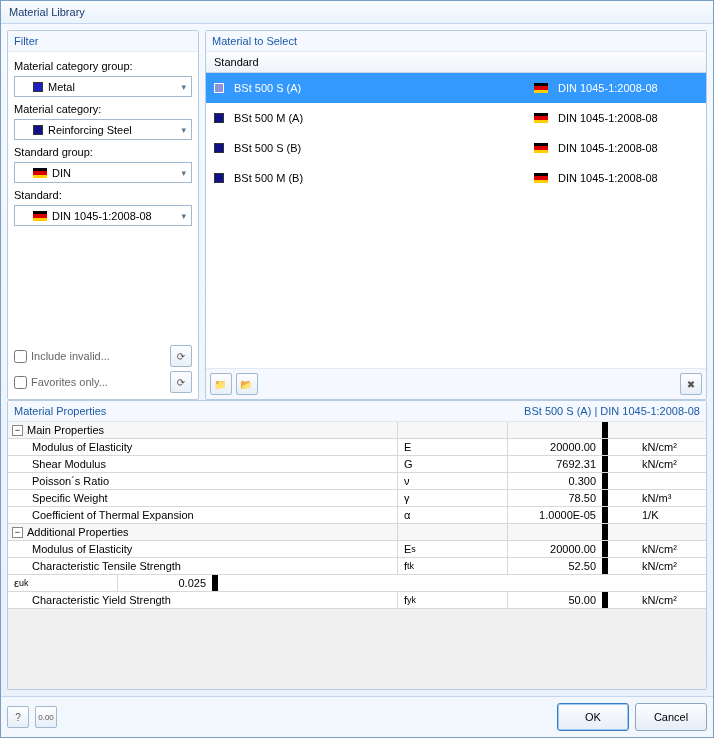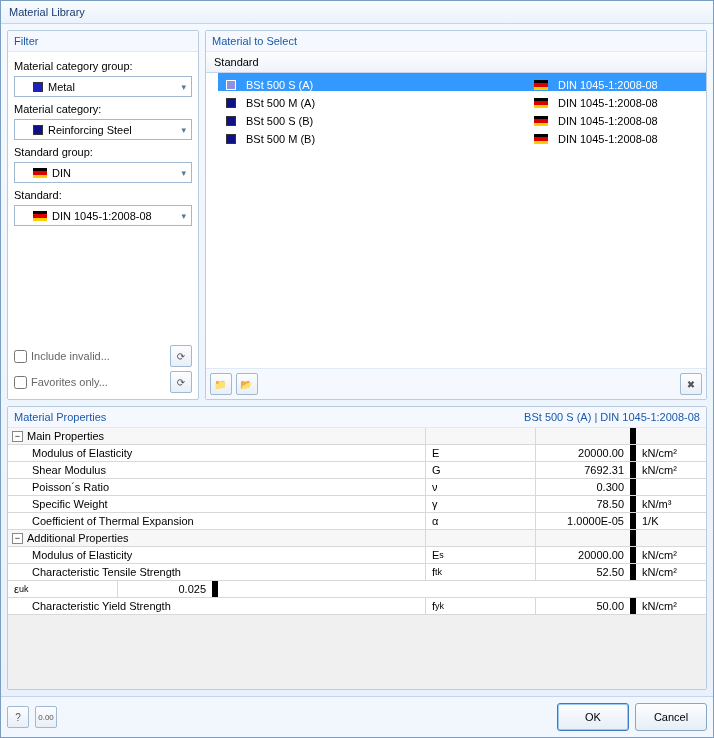--- a/index.html
+++ b/index.html
@@ -1,19 +1,19 @@
 <!DOCTYPE html>
 <html><head>
 <meta charset="utf-8">
 <style>
 * { box-sizing: border-box; margin: 0; padding: 0; }
 body { font-family: Tahoma, Arial, sans-serif; font-size: 11px; background: #fff; color: #000; }
 .window { width: 714px; height: 738px; border: 1px solid #7a9dc4; background: linear-gradient(to bottom, #f5f9ff 0%, #e8f0fb 100%); display: flex; flex-direction: column; }
 .titlebar { padding: 5px 8px; font-weight: normal; color: #1a3a6e; background: linear-gradient(to bottom, #f9fcff, #eaf2fb); border-bottom: 1px solid #c5d6ea; }
-.content { flex: 1; display: flex; flex-direction: column; padding: 6px; gap: 6px; overflow: hidden; }
+.content { flex: 1; display: flex; flex-direction: column; padding: 6px; overflow: hidden; }
 .top-panels { display: flex; gap: 6px; height: 370px; }
 .panel { border: 1px solid #b8cce0; background: #fff; display: flex; flex-direction: column; border-radius: 2px; }
 .panel-title { color: #1a5aa8; padding: 4px 6px; background: #f5f9ff; border-bottom: 1px solid #e0eaf5; }
 .filter-panel { width: 192px; }
 .filter-body { padding: 6px; flex: 1; display: flex; flex-direction: column; gap: 4px; }
 .fld-label { margin-top: 2px; }
 .combo { display: flex; align-items: center; border: 1px solid #a0b8d0; background: #fff; height: 21px; padding: 0 18px; position: relative; cursor: default; }
 .combo:after { content: "▾"; color: #5a788f; position: absolute; right: 5px; font-size: 9px; }
 .swatch { display: inline-block; width: 10px; height: 10px; border: 1px solid #333; margin-right: 5px; vertical-align: middle; }
 .sw-blue { background: #2020c0; }
@@ -23,38 +23,38 @@
 .filter-bottom { margin-top: auto; display: flex; flex-direction: column; gap: 4px; }
 .chk-row { display: flex; align-items: center; justify-content: space-between; }
 .chk-row label { display: flex; align-items: center; gap: 4px; color: #666; }
 .chk-row input { margin: 0; }
 .icon-btn { width: 22px; height: 22px; border: 1px solid #a0b8d0; background: linear-gradient(to bottom, #fdfdfe, #e8eff8); border-radius: 2px; display: inline-flex; align-items: center; justify-content: center; cursor: pointer; font-size: 10px; color: #555; }
 .select-panel { flex: 1; }
 .list-head { display: flex; background: linear-gradient(to bottom, #fdfdfe, #eef3fa); border-bottom: 1px solid #c5d6ea; }
 .col-desc { flex: 1; padding: 4px 8px; border-right: 1px solid #d5e0ed; }
 .col-std { width: 180px; padding: 4px 8px; }
 .list-body { flex: 1; overflow: auto; background: #fff; }
-.list-row { display: flex; height: 18px; align-items: flex-end; cursor: default; margin-left: 12px; }
+.list-row { display: flex; height: 30px; align-items: center; cursor: default; }
 .list-row.selected { background: #3399ff; color: #fff; }
 .list-row .col-desc { display: flex; align-items: center; gap: 5px; padding: 0 8px; border-right: none; }
 .list-row .col-std { display: flex; align-items: center; gap: 5px; padding: 0 8px; }
 .list-toolbar { display: flex; padding: 4px; gap: 4px; border-top: 1px solid #e0eaf5; background: #f5f9ff; }
 .list-toolbar .spacer { flex: 1; }
 .props-panel { flex: 1; display: flex; flex-direction: column; min-height: 0; }
 .props-title { display: flex; justify-content: space-between; align-items: flex-end; color: #1a5aa8; padding: 4px 6px; background: #f5f9ff; border-bottom: 1px solid #e0eaf5; }
 .props-title .right { color: #1a5aa8; }
 .props-grid { flex: 1; overflow: auto; background: #f0f0f0; }
 .prop-row { display: flex; background: #fff; border-bottom: 1px solid #d8d8d8; height: 17px; align-items: stretch; }
 .prop-row.section { background: #f7f7f7; }
 .prop-row.section .p-name { font-weight: normal; padding-left: 4px; }
 .expander { width: 11px; height: 11px; border: 1px solid #888; display: inline-flex; align-items: center; justify-content: center; font-size: 9px; line-height: 1; margin-right: 4px; background: #fff; cursor: pointer; }
 .p-name { flex: 1; padding: 1px 4px 1px 24px; border-right: 1px solid #d8d8d8; display: flex; align-items: center; }
 .p-sym { width: 110px; padding: 1px 6px; border-right: 1px solid #d8d8d8; display: flex; align-items: center; }
 .p-val { width: 100px; padding: 1px 6px; text-align: right; border-right: 6px solid #000000; display: flex; align-items: center; justify-content: flex-end; }
-.p-unit { width: 70px; padding: 1px 6px; display: flex; align-items: center; }
+.p-unit { width: 70px; padding: 1px 6px; display: flex; align-items: center; margin-left: 28px; }
 .footer { display: flex; align-items: center; padding: 6px; gap: 6px; border-top: 1px solid #c5d6ea; background: #f2f7fd; }
 .footer .spacer { flex: 1; }
 .btn { min-width: 72px; height: 28px; border: 1px solid #8aa6c1; background: linear-gradient(to bottom, #fdfdfe, #e6eef8); border-radius: 3px; cursor: pointer; font-size: 11px; }
 .btn.primary { border-color: #3a7ac0; box-shadow: 0 0 0 1px #9ec9f5 inset; }
 sub { font-size: 9px; }
 </style>
 </head>
 <body>
 
 <div class="window">

